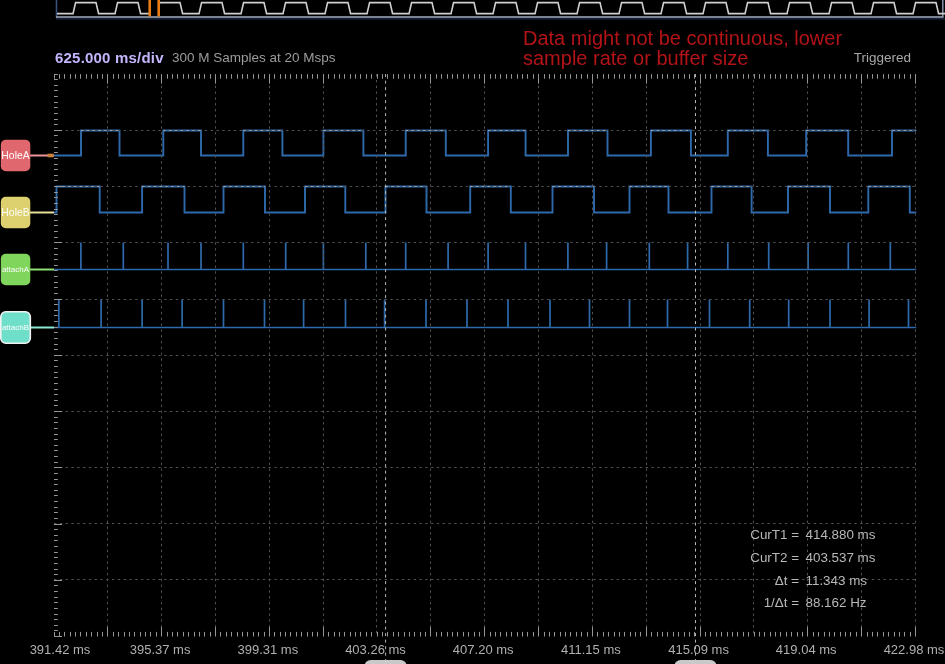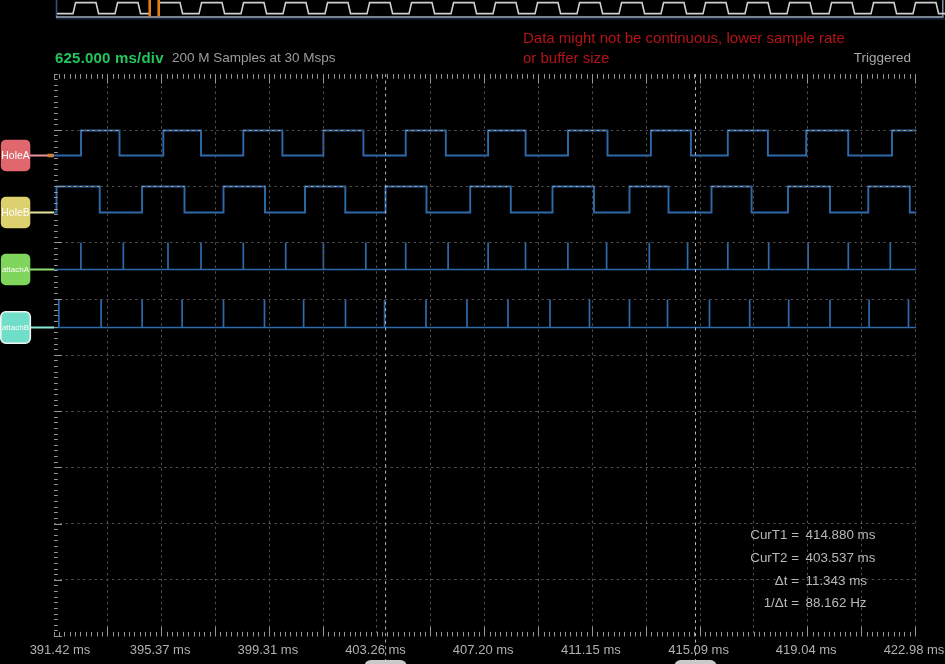--- a/index.html
+++ b/index.html
@@ -1,18 +1,18 @@
 <!DOCTYPE html>
 <html><head><meta charset="utf-8"><style>
 *{margin:0;padding:0;box-sizing:border-box}
 html,body{width:945px;height:664px;background:#000;overflow:hidden}
 body{position:relative;font-family:"Liberation Sans",sans-serif;transform:translateZ(0)}
-.hdr-blue{position:absolute;left:55px;top:49px;font-size:15px;font-weight:bold;color:#22c55e;letter-spacing:.2px}
+.hdr-blue{position:absolute;left:55px;top:49px;font-size:15px;font-weight:bold;color:#c4b5fd;letter-spacing:.2px}
 .hdr-gray{position:absolute;left:172px;top:50px;font-size:13.5px;color:#9c9c9c}
-.warn{position:absolute;left:523px;top:27.5px;width:334px;font-size:15px;line-height:20.6px;color:#b41317}
+.warn{position:absolute;left:523px;top:27.5px;width:334px;font-size:20px;line-height:20.6px;color:#b41317}
 .trig{position:absolute;right:34px;top:50px;font-size:13.5px;color:#a8a8a8}
 </style></head><body>
 <svg width="945" height="664" viewBox="0 0 945 664" xmlns="http://www.w3.org/2000/svg" style="position:absolute;left:0;top:0;transform:translateZ(0)">
     <g>
       <line x1="56.5" y1="0" x2="56.5" y2="17.5" stroke="#3a4f7d" stroke-width="1.6"></line>
       <line x1="56" y1="17" x2="943.5" y2="17" stroke="#a5aebf" stroke-width="1.6"></line>
       <line x1="942.8" y1="0" x2="942.8" y2="17" stroke="#8d9cb5" stroke-width="1.4"></line>
       <line x1="56" y1="18.9" x2="945" y2="18.9" stroke="#1d2d4d" stroke-width="1.3"></line>
       <path d="M57 13.6 L73.0 13.6 L75.6 2.6 L96.0 2.6 L98.6 13.6 L115.0 13.6 L117.6 2.6 L138.0 2.6 L140.6 13.6 L157.0 13.6 L159.6 2.6 L180.0 2.6 L182.6 13.6 L199.0 13.6 L201.6 2.6 L222.0 2.6 L224.6 13.6 L241.0 13.6 L243.6 2.6 L264.0 2.6 L266.6 13.6 L283.0 13.6 L285.6 2.6 L306.0 2.6 L308.6 13.6 L325.0 13.6 L327.6 2.6 L348.0 2.6 L350.6 13.6 L367.0 13.6 L369.6 2.6 L390.0 2.6 L392.6 13.6 L409.0 13.6 L411.6 2.6 L432.0 2.6 L434.6 13.6 L451.0 13.6 L453.6 2.6 L474.0 2.6 L476.6 13.6 L493.0 13.6 L495.6 2.6 L516.0 2.6 L518.6 13.6 L535.0 13.6 L537.6 2.6 L558.0 2.6 L560.6 13.6 L577.0 13.6 L579.6 2.6 L600.0 2.6 L602.6 13.6 L619.0 13.6 L621.6 2.6 L642.0 2.6 L644.6 13.6 L661.0 13.6 L663.6 2.6 L684.0 2.6 L686.6 13.6 L703.0 13.6 L705.6 2.6 L726.0 2.6 L728.6 13.6 L745.0 13.6 L747.6 2.6 L768.0 2.6 L770.6 13.6 L787.0 13.6 L789.6 2.6 L810.0 2.6 L812.6 13.6 L829.0 13.6 L831.6 2.6 L852.0 2.6 L854.6 13.6 L871.0 13.6 L873.6 2.6 L894.0 2.6 L896.6 13.6 L913.0 13.6 L915.6 2.6 L936.0 2.6 L938.6 13.6 L945 13.6" fill="none" stroke="#cfcfcf" stroke-width="1.6"></path>
       <rect x="151" y="0" width="8.5" height="16" fill="#000"></rect>
@@ -528,14 +528,14 @@
     <text x="799" y="538.8" font-size="13.4" fill="#b8b8b8" text-anchor="end" font-family="Liberation Sans, sans-serif">CurT1 =</text>
     <text x="805.5" y="538.8" font-size="13.4" fill="#b8b8b8" font-family="Liberation Sans, sans-serif">414.880 ms</text>
     <text x="799" y="561.6" font-size="13.4" fill="#b8b8b8" text-anchor="end" font-family="Liberation Sans, sans-serif">CurT2 =</text>
     <text x="805.5" y="561.6" font-size="13.4" fill="#b8b8b8" font-family="Liberation Sans, sans-serif">403.537 ms</text>
     <text x="799" y="584.5" font-size="13.4" fill="#b8b8b8" text-anchor="end" font-family="Liberation Sans, sans-serif">Δt =</text>
     <text x="805.5" y="584.5" font-size="13.4" fill="#b8b8b8" font-family="Liberation Sans, sans-serif">11.343 ms</text>
     <text x="799" y="607.4" font-size="13.4" fill="#b8b8b8" text-anchor="end" font-family="Liberation Sans, sans-serif">1/Δt =</text>
     <text x="805.5" y="607.4" font-size="13.4" fill="#b8b8b8" font-family="Liberation Sans, sans-serif">88.162 Hz</text>
   </svg>
 <div class="hdr-blue">625.000 ms/div</div>
-<div class="hdr-gray">200 M Samples at 30 Msps</div>
+<div class="hdr-gray">300 M Samples at 20 Msps</div>
 <div class="warn">Data might not be continuous, lower sample rate or buffer size</div>
 <div class="trig">Triggered</div>
 </body></html>

